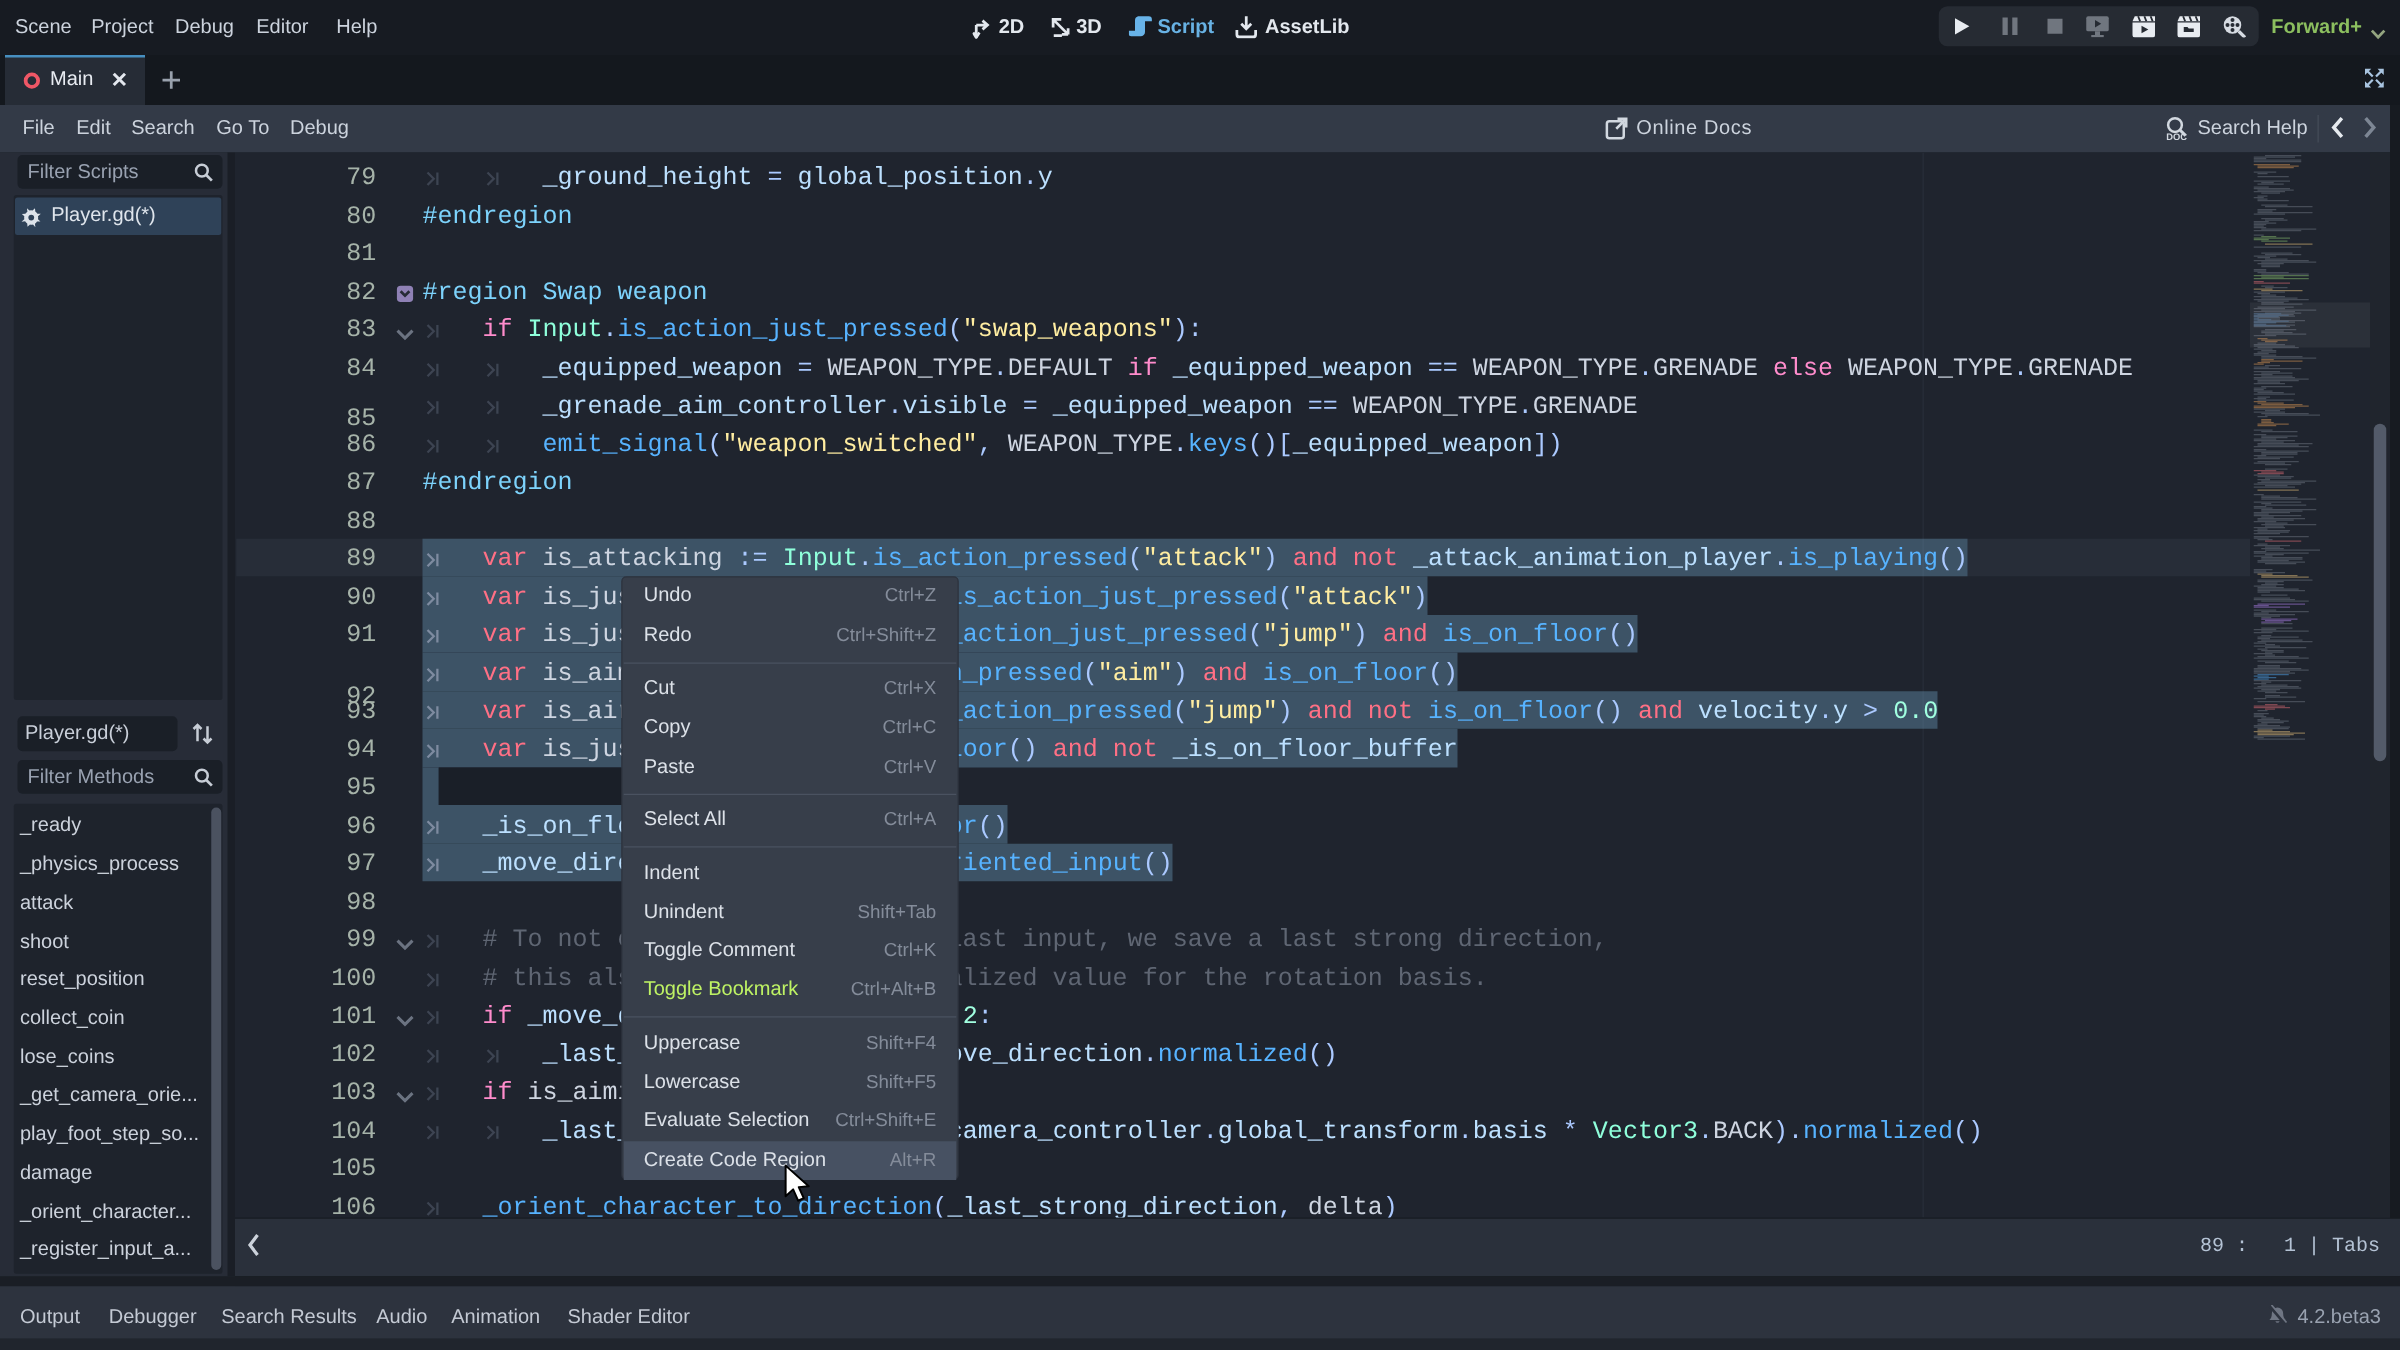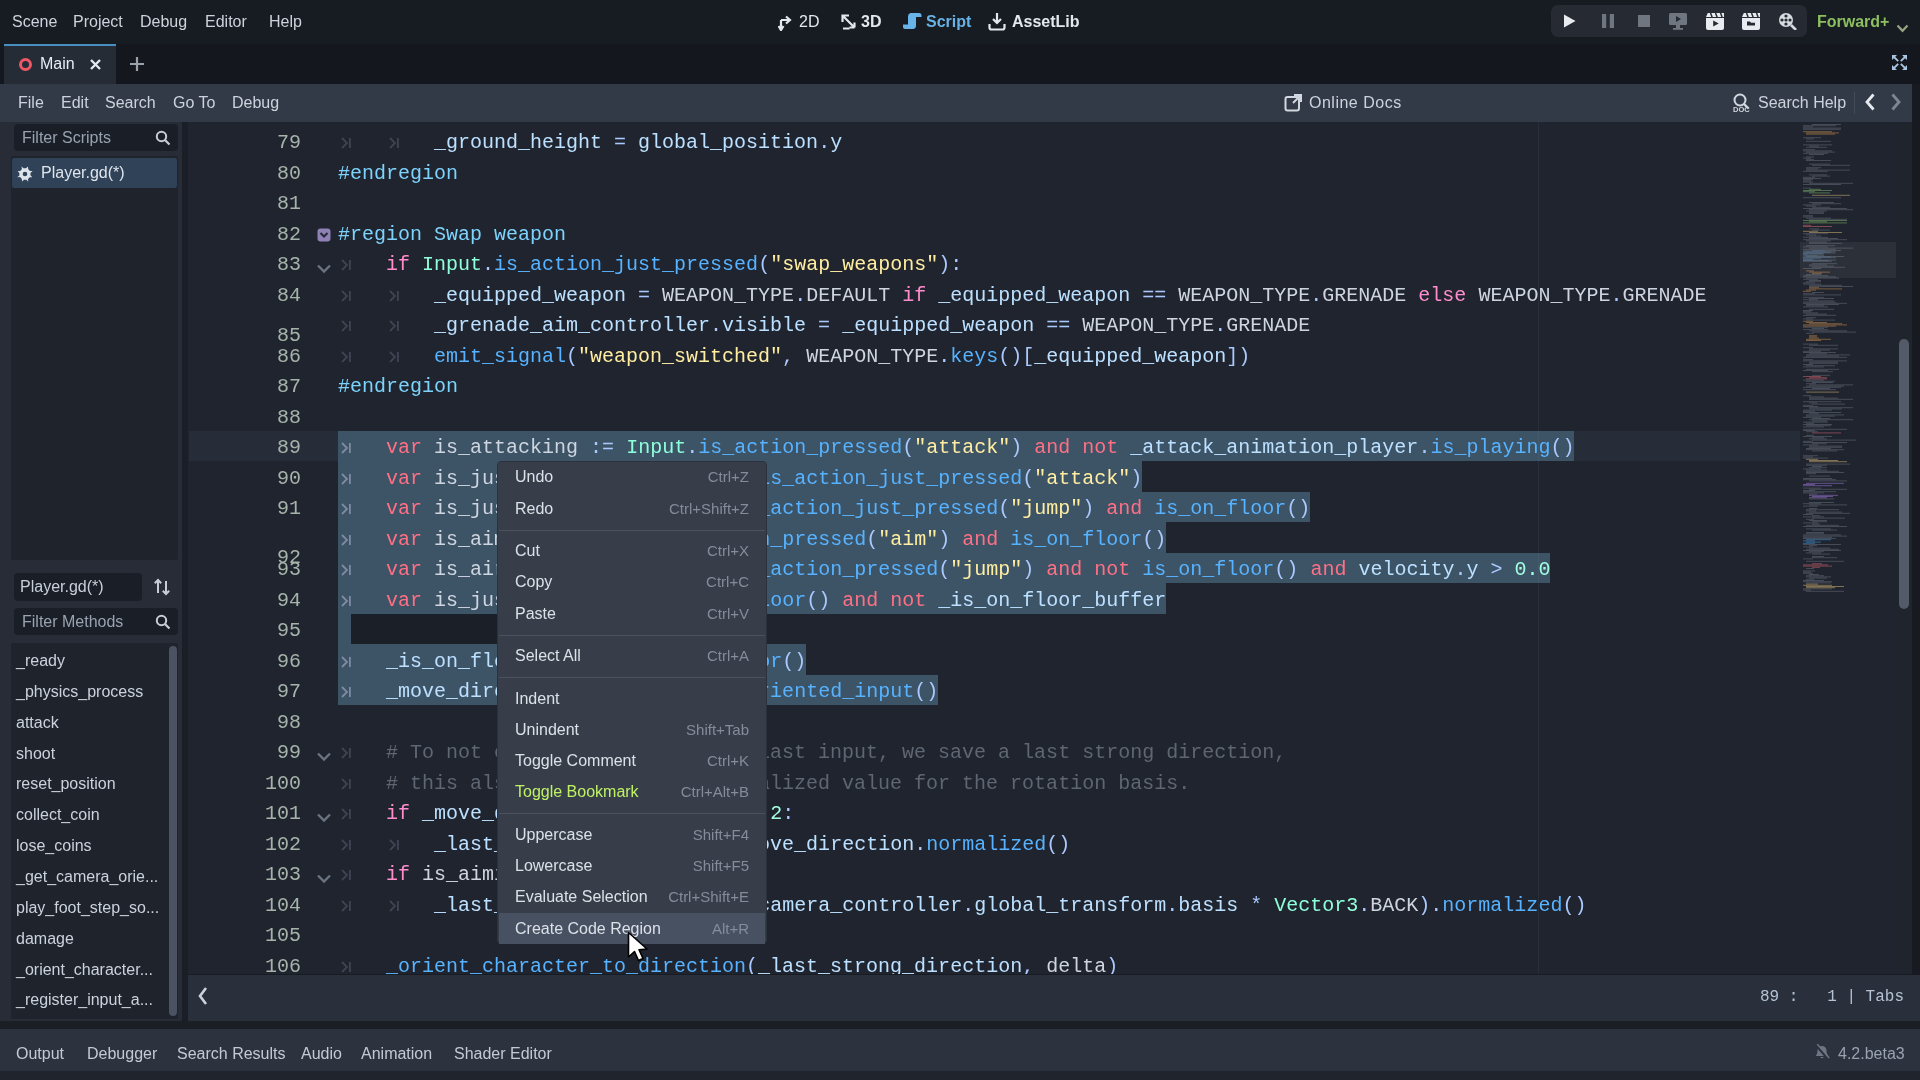--- a/index.html
+++ b/index.html
@@ -28,21 +28,21 @@
 <div class="abs" style="left:0;top:0;width:1920px;height:44px;background:#171b22"></div>
 <div class="abs ui" style="left:12px;top:0;height:44px;line-height:44px">Scene</div>
 <div class="abs ui" style="left:73px;top:0;height:44px;line-height:44px">Project</div>
 <div class="abs ui" style="left:140px;top:0;height:44px;line-height:44px">Debug</div>
 <div class="abs ui" style="left:205px;top:0;height:44px;line-height:44px">Editor</div>
 <div class="abs ui" style="left:269px;top:0;height:44px;line-height:44px">Help</div>
 <div class="abs" style="left:778px;top:13px"><svg width="17" height="18" viewBox="0 0 17 18" style="">
         <path d="M3 17 V7 M3 7 h8 M8 3.5 L12 7 L8 10.5 M3 17 h0" stroke="#e3e8ee" stroke-width="2.2" fill="none"></path>
         <path d="M0.5 13 L3 17 L5.5 13" fill="none" stroke="#e3e8ee" stroke-width="2.2"></path>
       </svg></div>
-<div class="abs ui" style="left:799px;top:0;height:44px;line-height:44px;font-weight:400;color:#e3e8ee">2D</div>
+<div class="abs ui" style="left:799px;top:0;height:44px;line-height:44px;font-weight:700;color:#e3e8ee">2D</div>
 <div class="abs" style="left:840px;top:13px"><svg width="17" height="18" viewBox="0 0 17 18" style="">
         <path d="M2.5 2.5 L14.5 14.5 M14.5 14.5 v-5 m0 5 h-5 M2.5 9 V2.5 h6.5 M9.5 15.5 H3" stroke="#e3e8ee" stroke-width="2.2" fill="none"></path>
       </svg></div>
 <div class="abs ui" style="left:861px;top:0;height:44px;line-height:44px;font-weight:700;color:#e3e8ee">3D</div>
 <div class="abs" style="left:903px;top:12px"><svg width="19" height="20" viewBox="0 0 19 20" style="">
         <path d="M7.5 1 H16 a2.5 2.5 0 0 1 2.5 2.5 V5 h-5.5 v8.5 a3.5 3.5 0 0 1 -3.5 3.5 H2 a2 2 0 0 1 -2 -2 v-2.5 h5 V4.5 A3.5 3.5 0 0 1 7.5 1 z" fill="#68b3e8"></path>
       </svg></div>
 <div class="abs ui" style="left:926px;top:0;height:44px;line-height:44px;font-weight:700;color:#68b2e4">Script</div>
 <div class="abs" style="left:988px;top:12px"><svg width="18" height="19" viewBox="0 0 18 19" style="">
         <path d="M9 1 v9 M5 7 l4 4 4-4" stroke="#e3e8ee" stroke-width="2.2" fill="none"></path>

